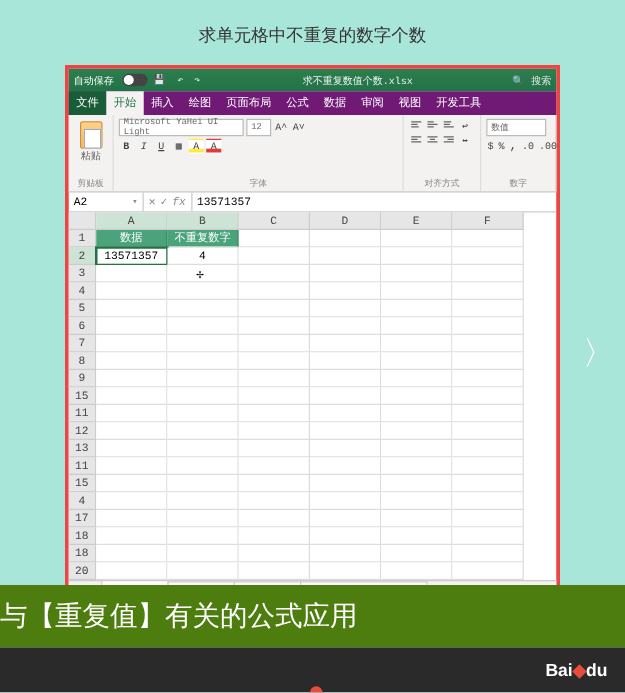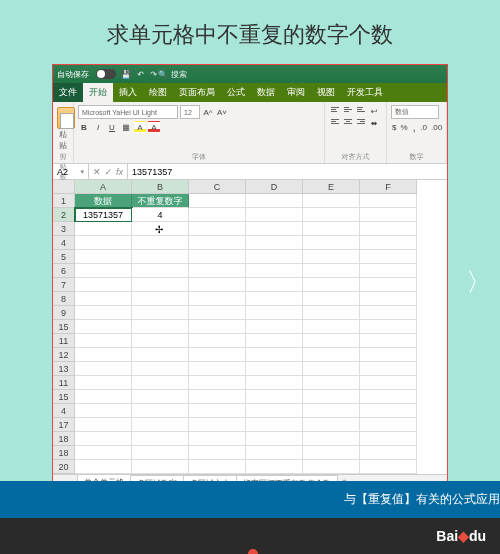--- a/index.html
+++ b/index.html
@@ -7,28 +7,29 @@
   width: 500px;
   height: 554px;
   background: #a8e6d9;
   font-family: "Microsoft YaHei", Arial, sans-serif;
   overflow: hidden;
   position: relative;
 }
 .title-banner {
   text-align: center;
   padding: 20px 0 14px;
-  font-size: 22px;
+  font-size: 14px;
   color: #333;
 }
 .excel-window {
   margin: 0 52px;
   background: #fff;
-  border: 1px solid #ef4444;
+  border: 3px solid #ef4444;
   font-size: 9px;
+  font-family: Liberation Mono, monospace;
 }
 .titlebar {
   background: linear-gradient(#2e7d4f, #217346);
   color: #fff;
   height: 18px;
   display: flex;
   align-items: center;
   padding: 0 4px;
   font-size: 8px;
 }
@@ -45,21 +46,21 @@
   content:"";
   position: absolute;
   width: 8px; height: 8px;
   background: #fff; border-radius: 50%;
   top: 1px; left: 1px;
 }
 .titlebar .icons span { margin: 0 2px; opacity: .85; }
 .titlebar .filename { flex: 1; text-align: center; font-size: 8px; opacity: .9; }
 .titlebar .search { font-size: 8px; opacity: .85; }
 .tabs {
-  background: #4d7c0f;
+  background: #701a75;
   display: flex;
   font-size: 9px;
   color: #fff;
 }
 .tabs .tab {
   padding: 3px 6px;
   cursor: pointer;
 }
 .tabs .tab.active {
   background: #f3f2f1;
@@ -131,21 +132,21 @@
 .align-btn span { height: 1px; background: #666; }
 .num-area { width: 60px; }
 .comma { font-size: 10px; text-align:center; }
 .formula-bar {
   display: flex;
   border-bottom: 1px solid #ccc;
   height: 16px;
   font-size: 9px;
 }
 .namebox {
-  width: 36px;
+  width: 60px;
   border-right: 1px solid #ccc;
   padding: 1px 4px;
   display: flex; align-items: center; justify-content: space-between;
 }
 .namebox .dd { color: #888; font-size: 7px; }
 .fb-btns { display: flex; align-items: center; padding: 0 4px; gap: 4px; color: #888; border-right: 1px solid #ccc; }
 .fb-input { flex: 1; padding: 1px 4px; display: flex; align-items: center; }
 .grid {
   display: grid;
   grid-template-columns: 22px repeat(6, 57px);
@@ -213,25 +214,25 @@
   border-top: 1px solid #ccc;
   height: 14px;
   font-size: 8px;
   padding: 1px 4px;
   color: #666;
 }
 .bottom-banner {
   position: absolute;
   bottom: 36px;
   left: 0; right: 0;
-  background: #0369a1;
+  background: #4d7c0f;
   color: #fff;
-  text-align: right;
+  text-align: left;
   padding: 10px 0;
-  font-size: 12px;
+  font-size: 22px;
 }
 .footer {
   position: absolute;
   bottom: 0;
   left: 0; right: 0;
   height: 36px;
   background: #2a2a2a;
   color: #aaa;
   display: flex;
   align-items: center;
@@ -266,38 +267,39 @@
 
 <div class="excel-window">
   <div class="titlebar">
     <span class="autosave">自动保存</span>
     <span class="toggle"></span>
     <span class="icons">
       <span>💾</span>
       <span>↶</span>
       <span>↷</span>
     </span>
+    <span class="filename">求不重复数值个数.xlsx</span>
     <span class="search">🔍 <span>搜索</span></span>
   </div>
 
   <div class="tabs">
     <div class="tab file">文件</div>
     <div class="tab active">开始</div>
     <div class="tab">插入</div>
     <div class="tab">绘图</div>
     <div class="tab">页面布局</div>
     <div class="tab">公式</div>
     <div class="tab">数据</div>
     <div class="tab">审阅</div>
     <div class="tab">视图</div>
     <div class="tab">开发工具</div>
   </div>
 
   <div class="ribbon">
-    <div class="ribbon-group" style="width:21px">
+    <div class="ribbon-group" style="width:36px">
       <div>
         <div class="paste-icon"></div>
         <div style="text-align:center">粘贴</div>
       </div>
       <div class="label">剪贴板</div>
     </div>
     <div class="ribbon-group" style="flex:1.8">
       <div class="font-area">
         <div class="font-row">
           <div class="font-sel" style="width:100px">Microsoft YaHei UI Light</div>

